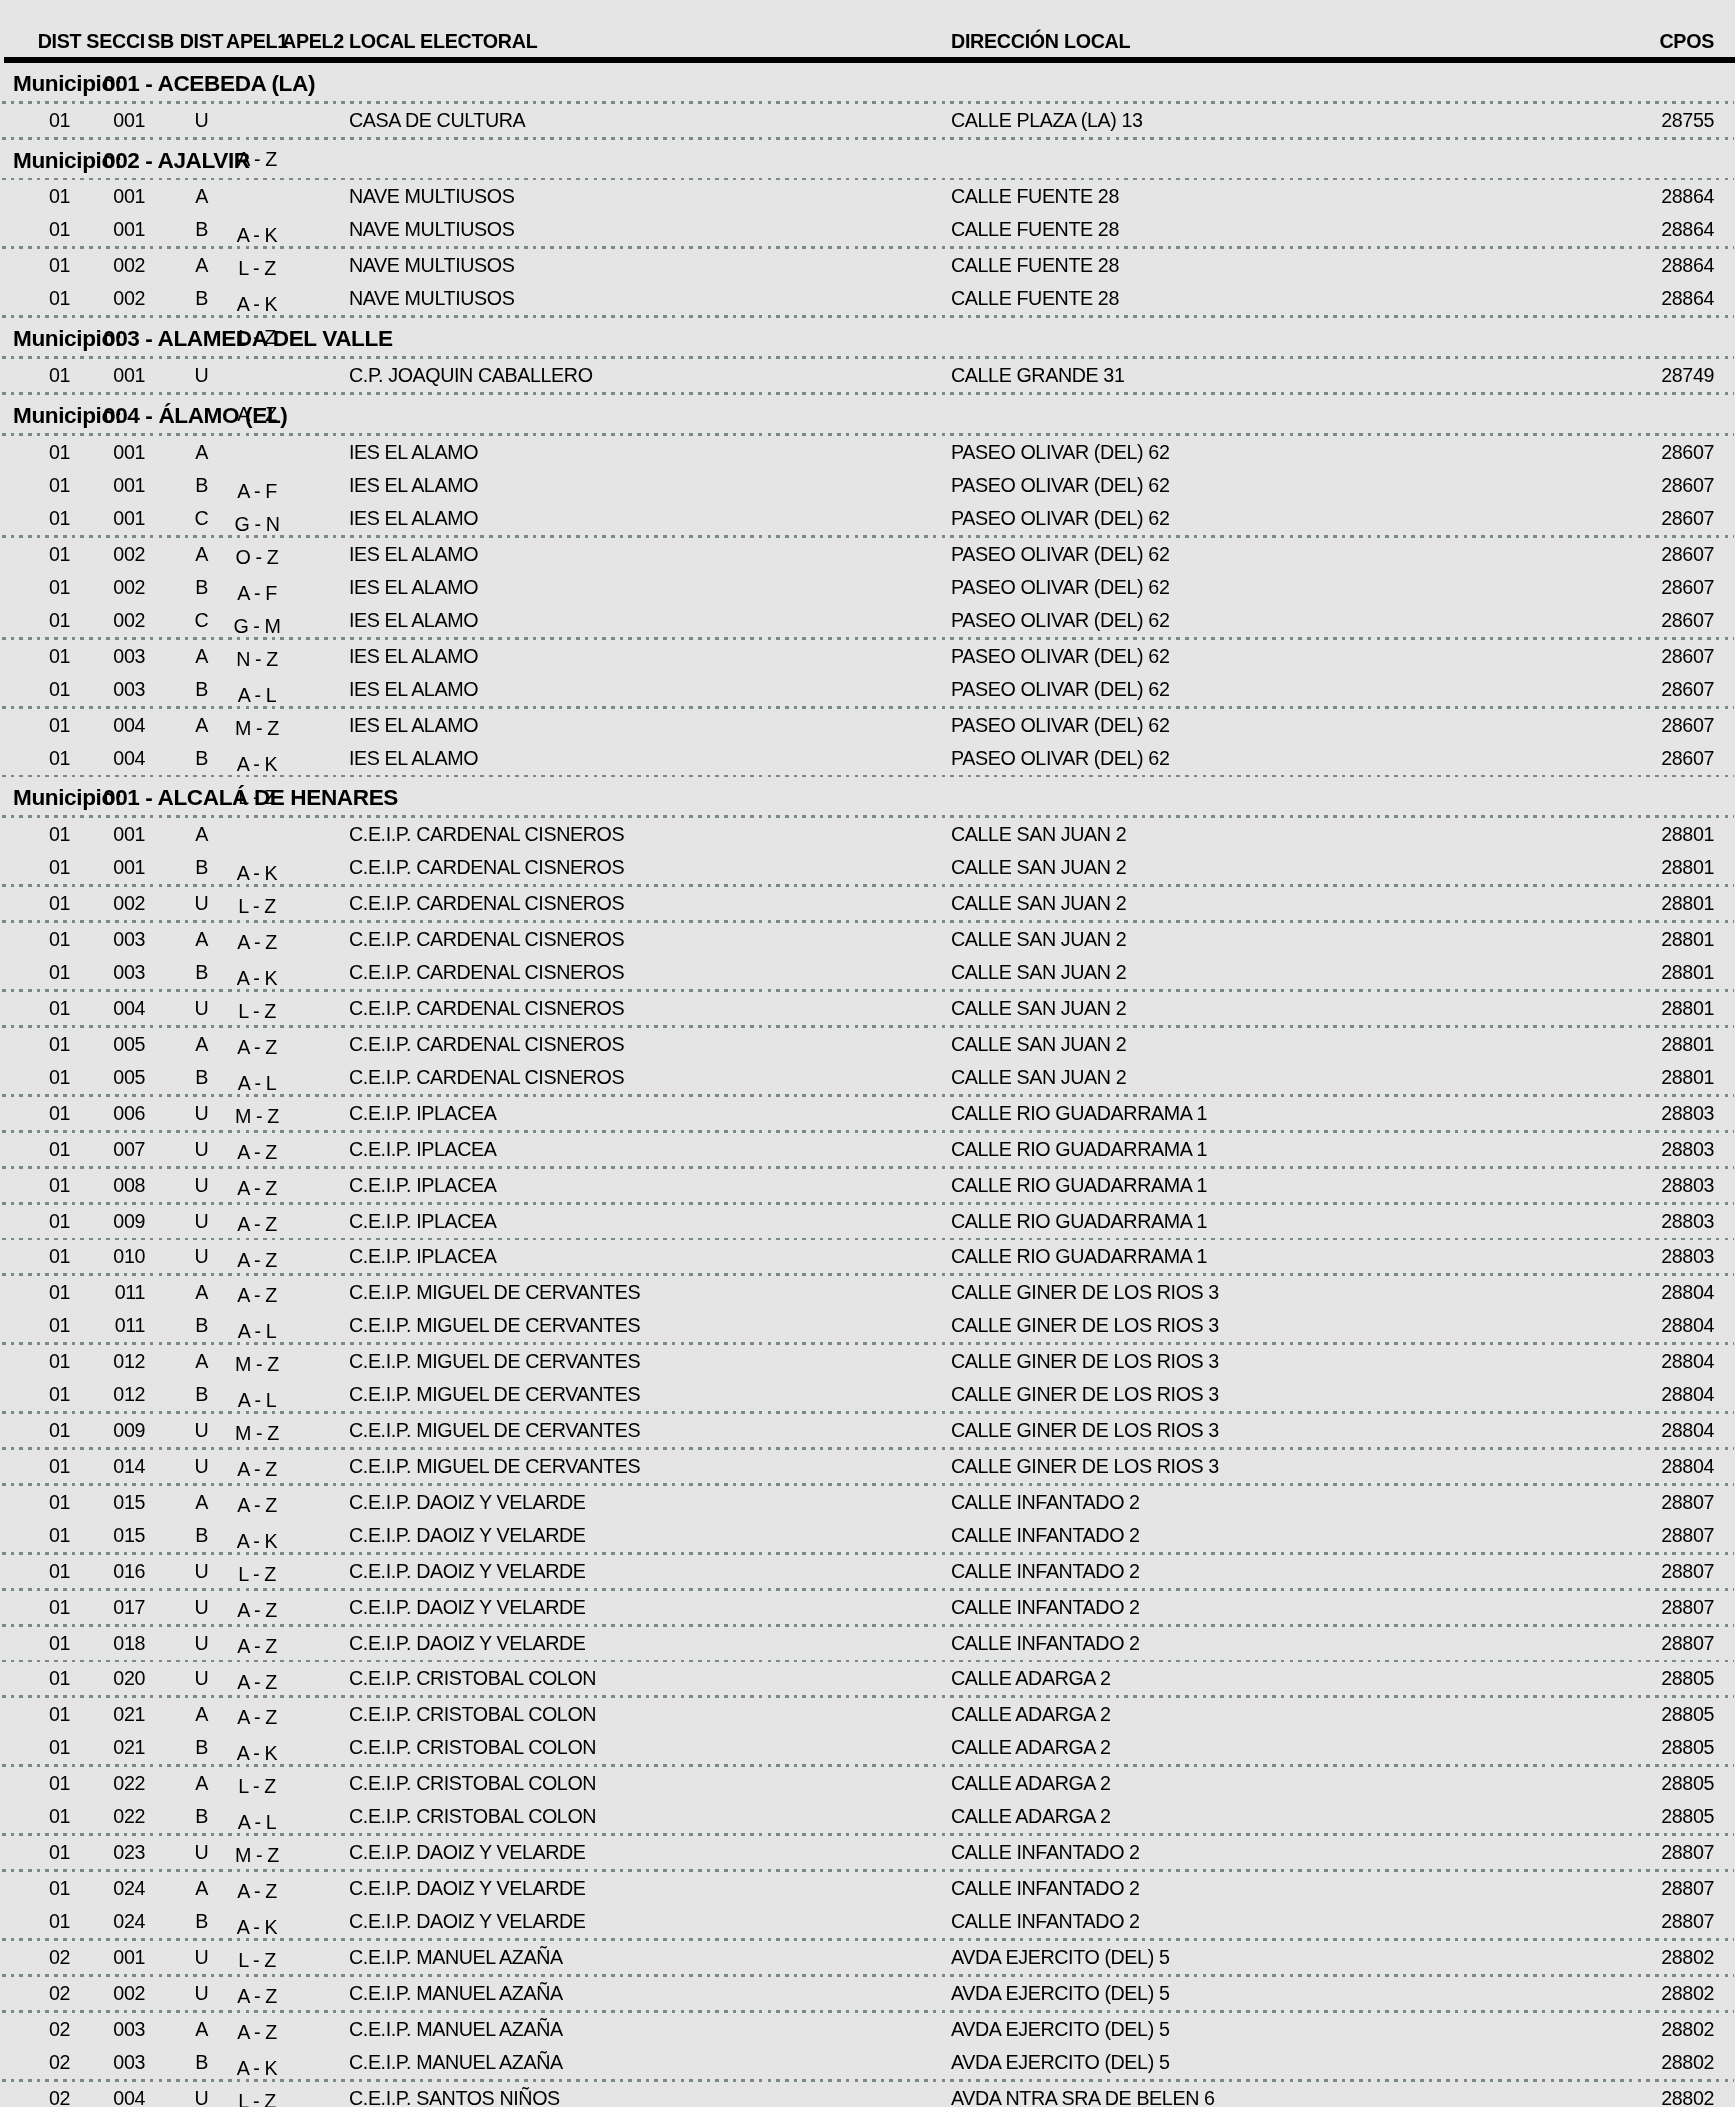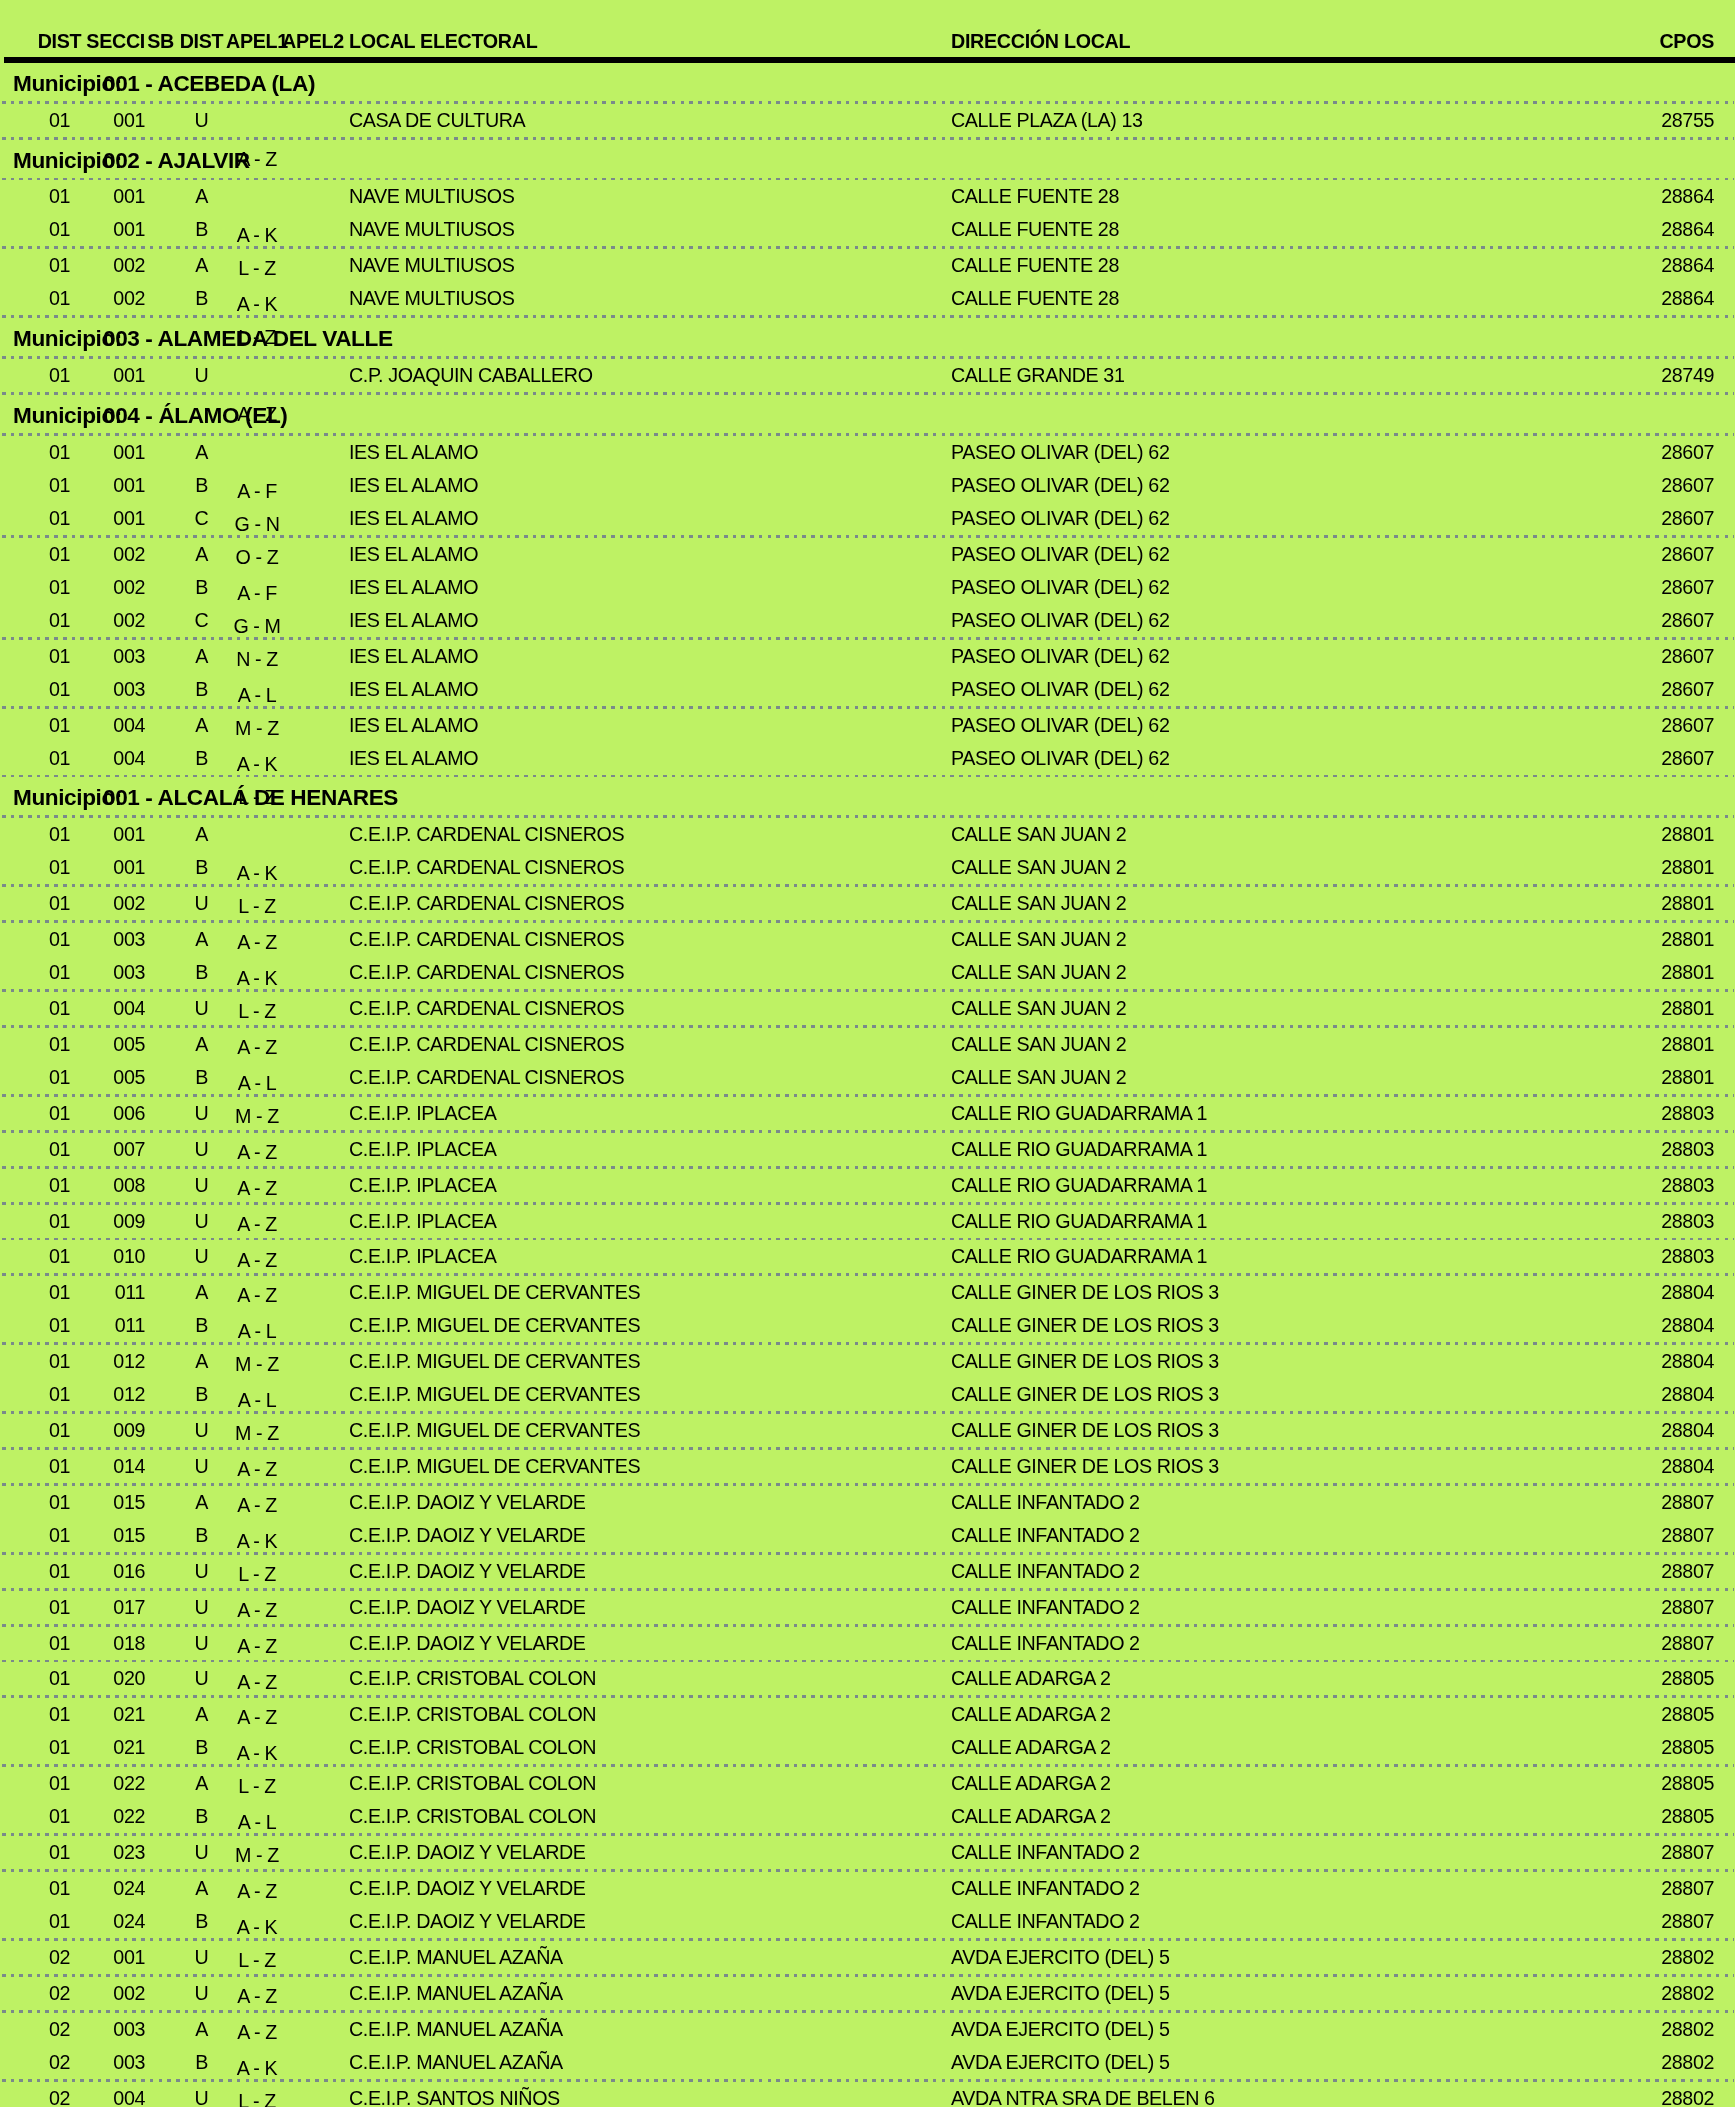--- a/index.html
+++ b/index.html
@@ -1,21 +1,21 @@
 <!DOCTYPE html>
 <html style="--dot-color: #7a8a8a;font-size:11.6px"><head>
 <meta charset="utf-8">
 <style>
   html,body{margin:0;padding:0;background:#ffffff;}
   body{
     width:1735px;height:2108px;overflow:hidden;
     font-family:"Liberation Sans",sans-serif;color:#000;
     -webkit-font-smoothing:antialiased;
   }
-  .page{position:relative;width:1735px;height:2108px;background:#bef264;}
+  .page{position:relative;width:1735px;height:2108px;background:#e5e5e5;}
 
   
   .thead{position:relative;height:57px;}
   .thead .cell{
     position:absolute;bottom:4.4px;font-weight:bold;font-size:19.7px;
     letter-spacing:-0.3px;white-space:nowrap;
   }
   .rule{height:5.8px;background:#000;margin-left:4.4px;}
 
   

